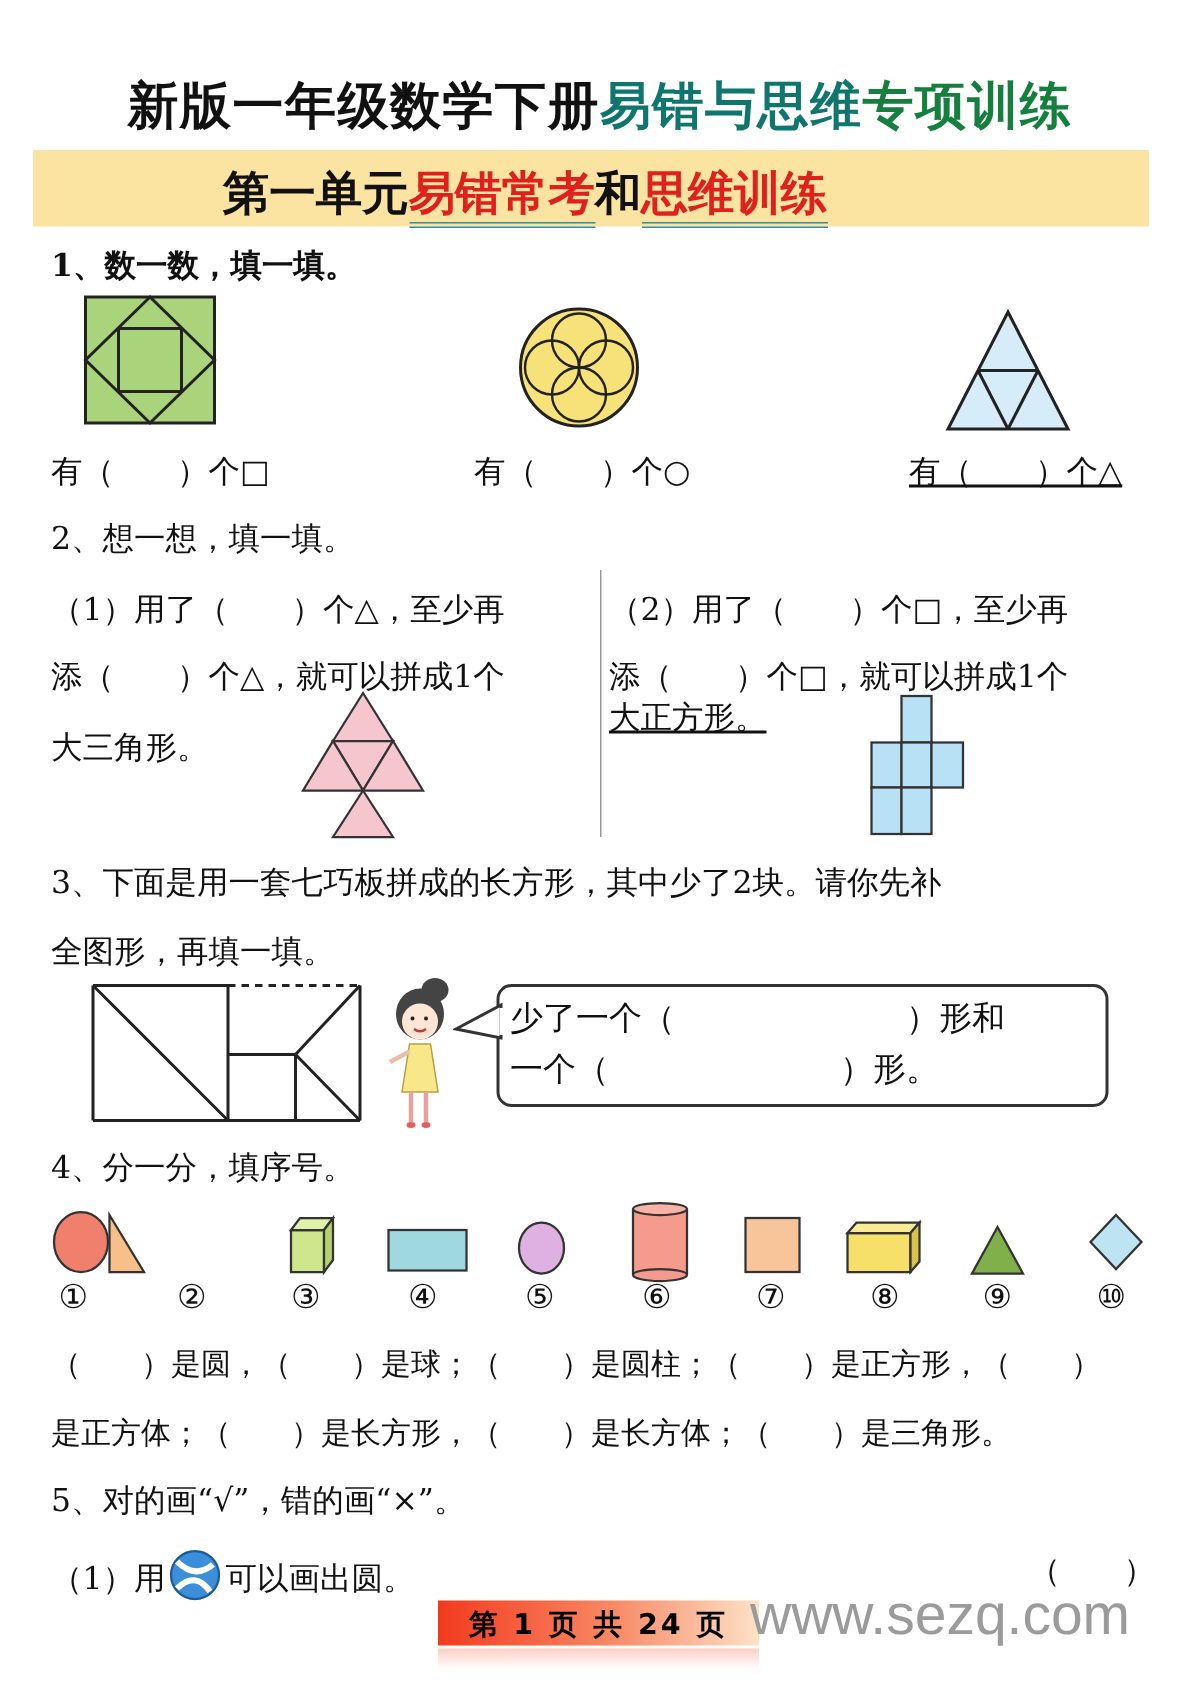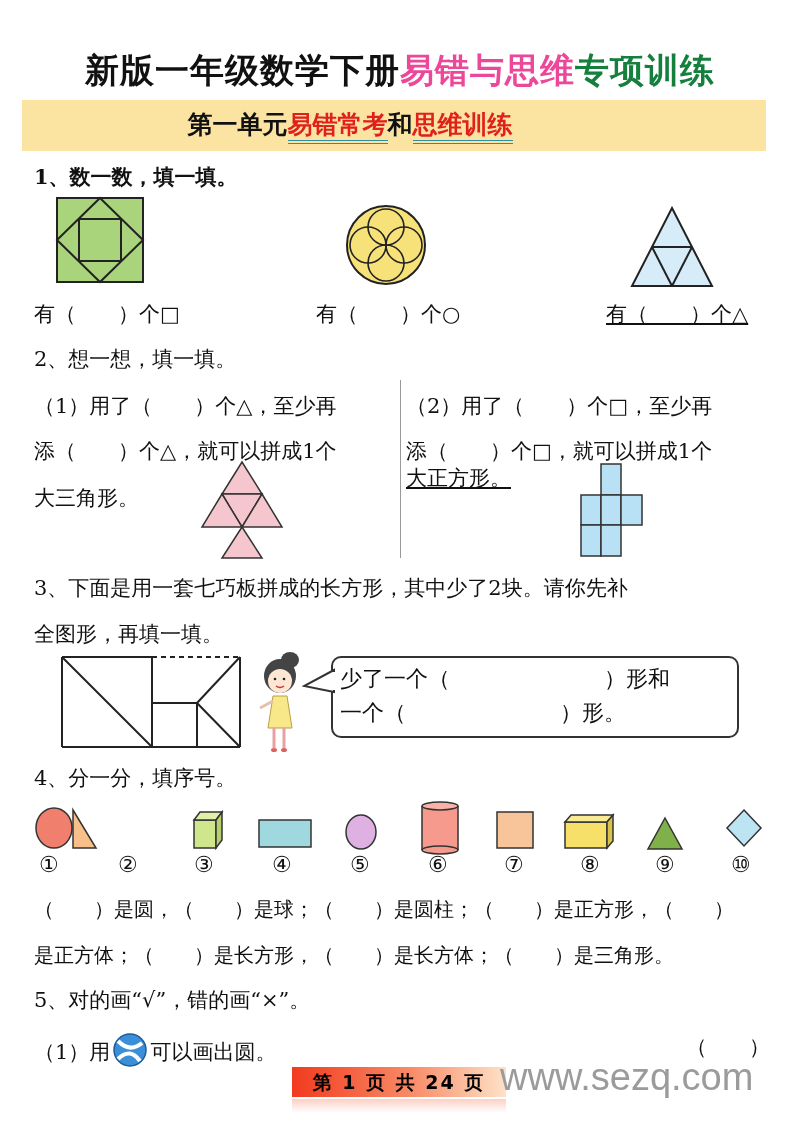--- a/index.html
+++ b/index.html
@@ -1,24 +1,24 @@
 <!DOCTYPE html>
 <html><head>
 <meta charset="utf-8">
 <style>
   html, body { margin:0; padding:0; background:#fff; }
   body { width:800px; height:1131px; position:relative; overflow:hidden;
          font-family:"DejaVu Serif","Liberation Serif",serif; color:#111; }
   .abs { position:absolute; }
   .title { left:0; width:800px; top:48px; text-align:center; font-family:"DejaVu Sans","Liberation Sans",sans-serif;
            font-weight:bold; font-size:34px; letter-spacing:1px; white-space:nowrap; }
-  .title .red { color:#ec4899;text-align:right; } .title .blue { color:#15803d; }
+  .title .red { color:#0f766e;text-align:right; } .title .blue { color:#15803d; }
   .band { left:22px; top:100px; width:744px; height:51px; background:#fbe3a2; }
   .band-text { left:0; width:700px; top:108px; text-align:center; font-family:"DejaVu Sans","Liberation Sans",sans-serif;
-               font-weight:bold; font-size:25px; white-space:nowrap; }
+               font-weight:bold; font-size:31px; white-space:nowrap; }
   .band-text .red { color:#e0201c; border-bottom:4px double #2f8fa0; padding-bottom:1px; }
   .q { font-size:21px; white-space:nowrap; }
   .vline { left:400px; top:380px; width:1px; height:178px; background:#999; }
   .bubble { left:331px; top:656px; width:404px; height:78px; border:2px solid #333; border-radius:10px; background:#fff; }
   .bubble-text { font-size:22px; white-space:nowrap; }
   .labels span { position:absolute; font-size:22px; }
   .pager { left:292px; top:1067px; width:214px; height:30px;
            background:linear-gradient(90deg,#f23a1e 0%,#f88a66 55%,#fde2c8 100%); }
   .pager-text { left:292px; top:1070px; width:214px; text-align:center; font-size:19px; font-weight:bold;
                 font-family:"DejaVu Sans","Liberation Sans",sans-serif; letter-spacing:2px; color:#000000; }

